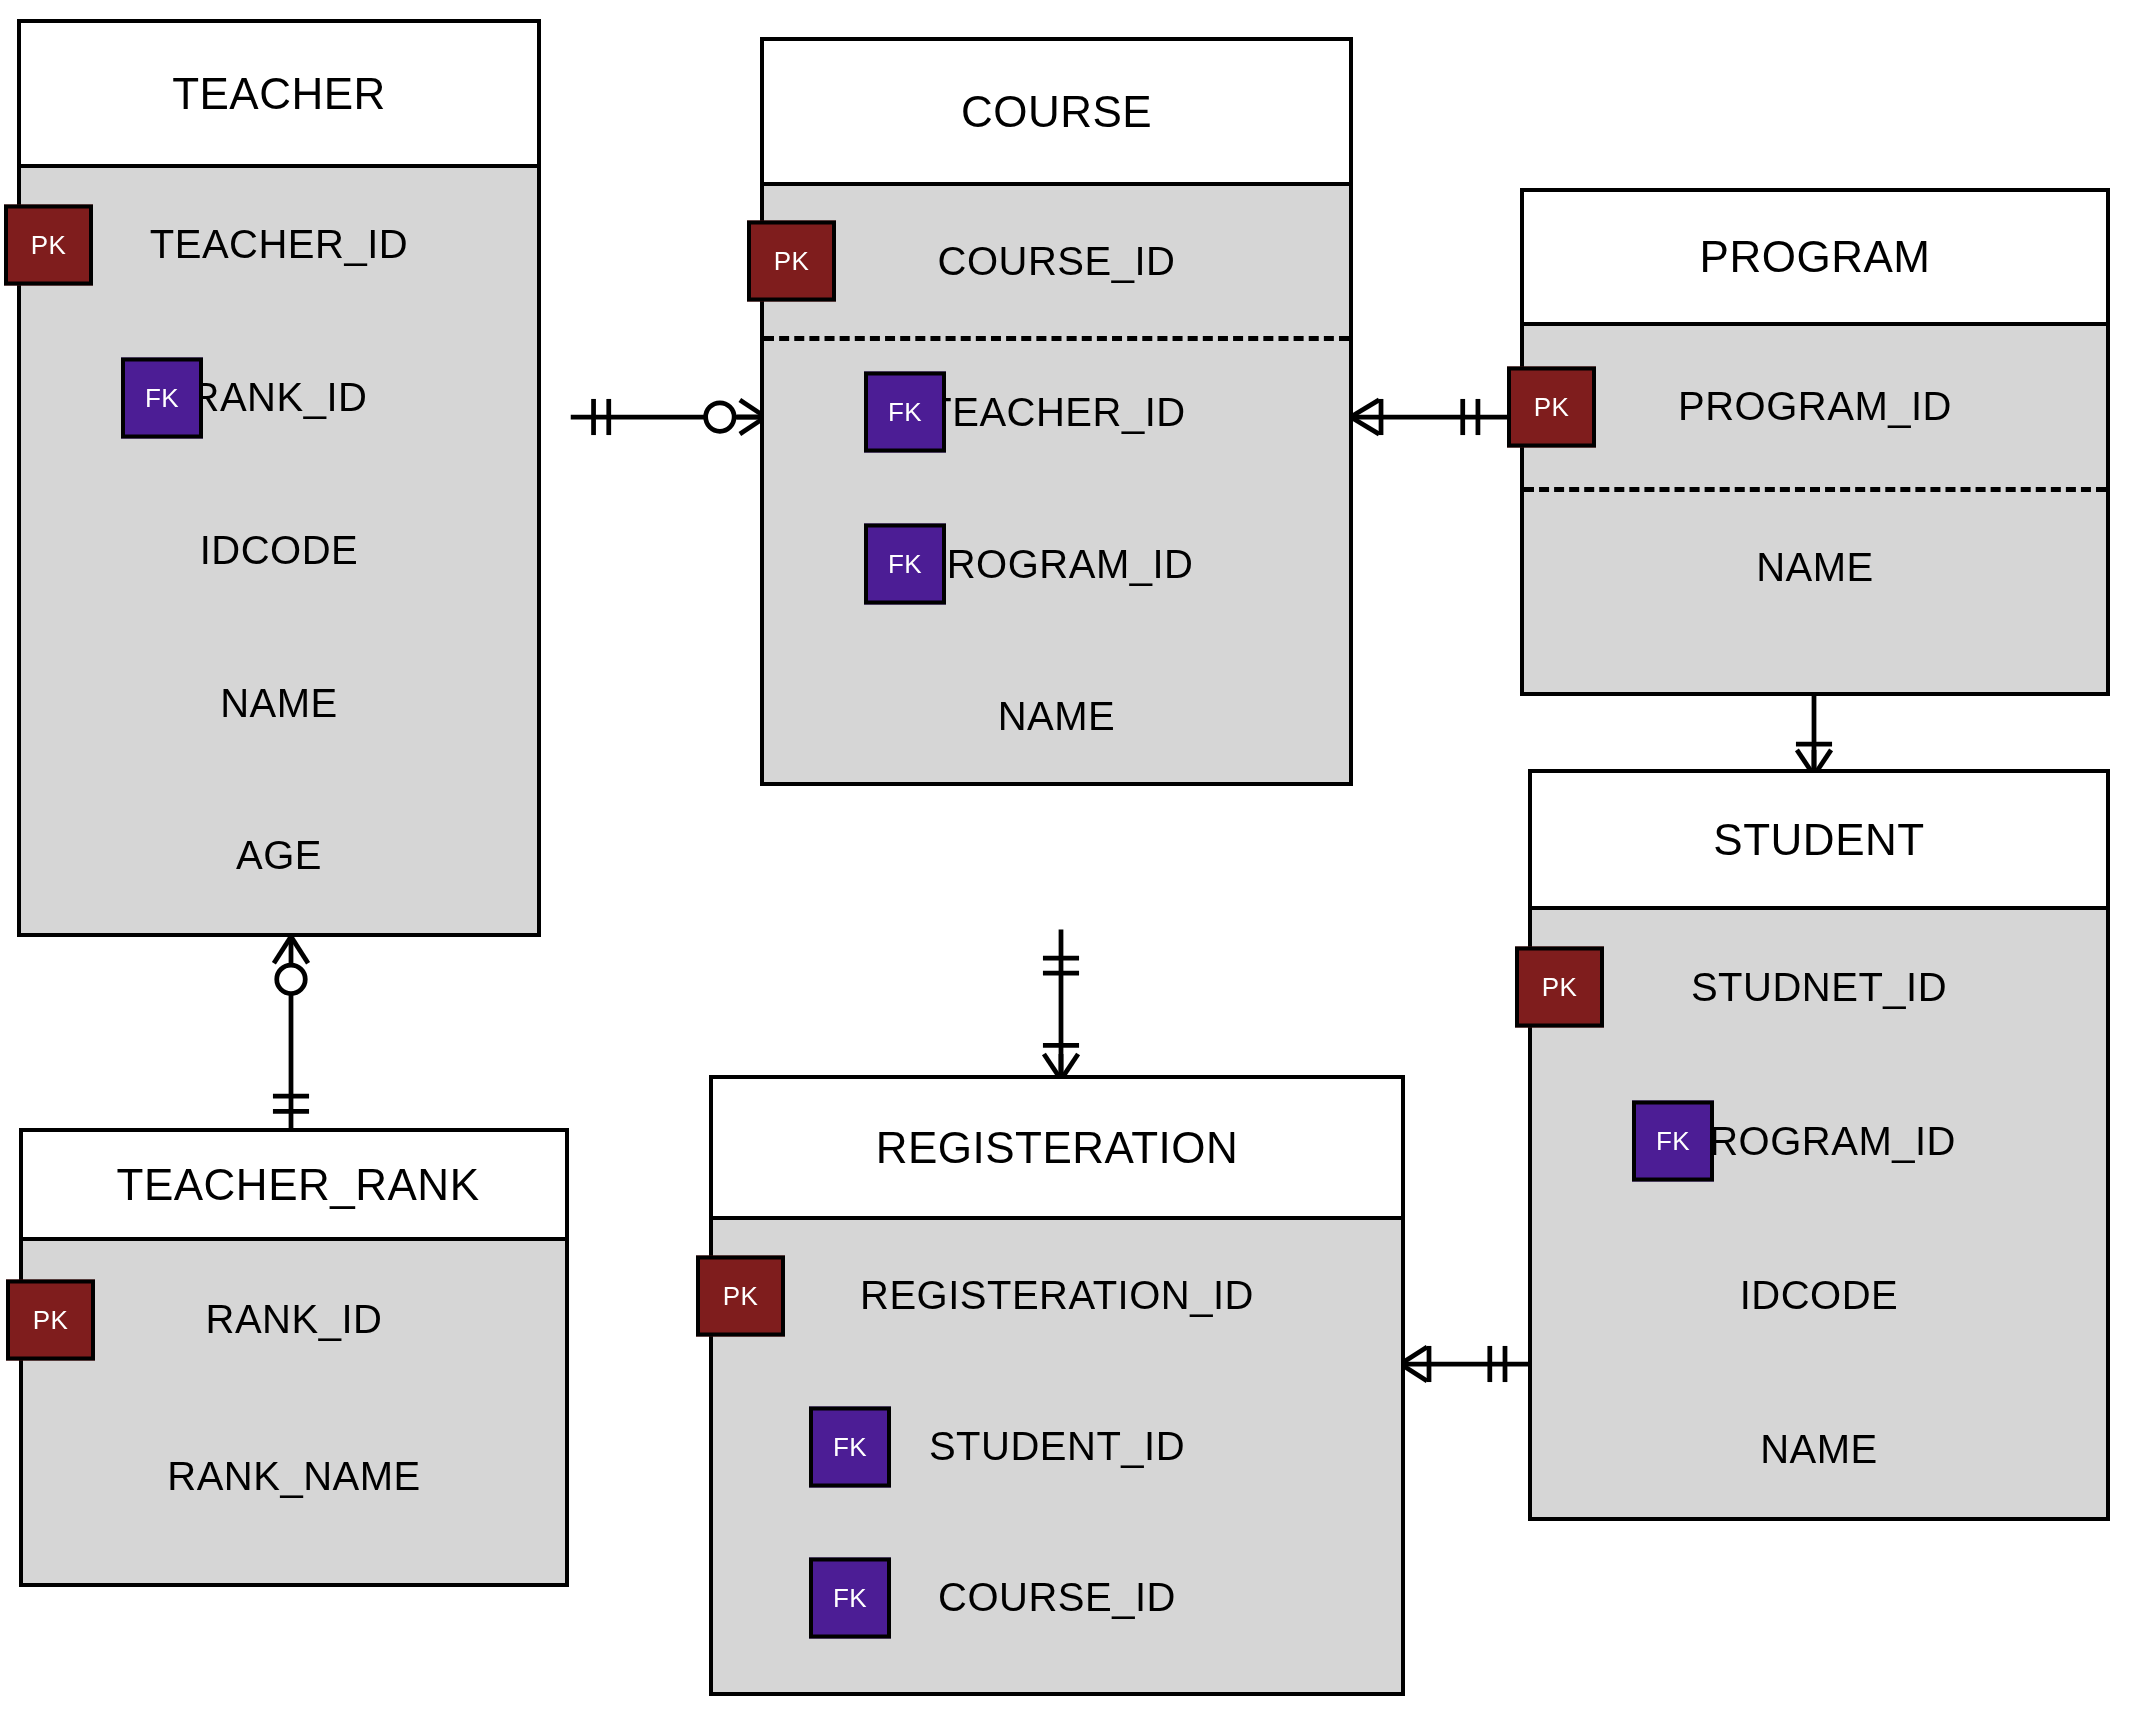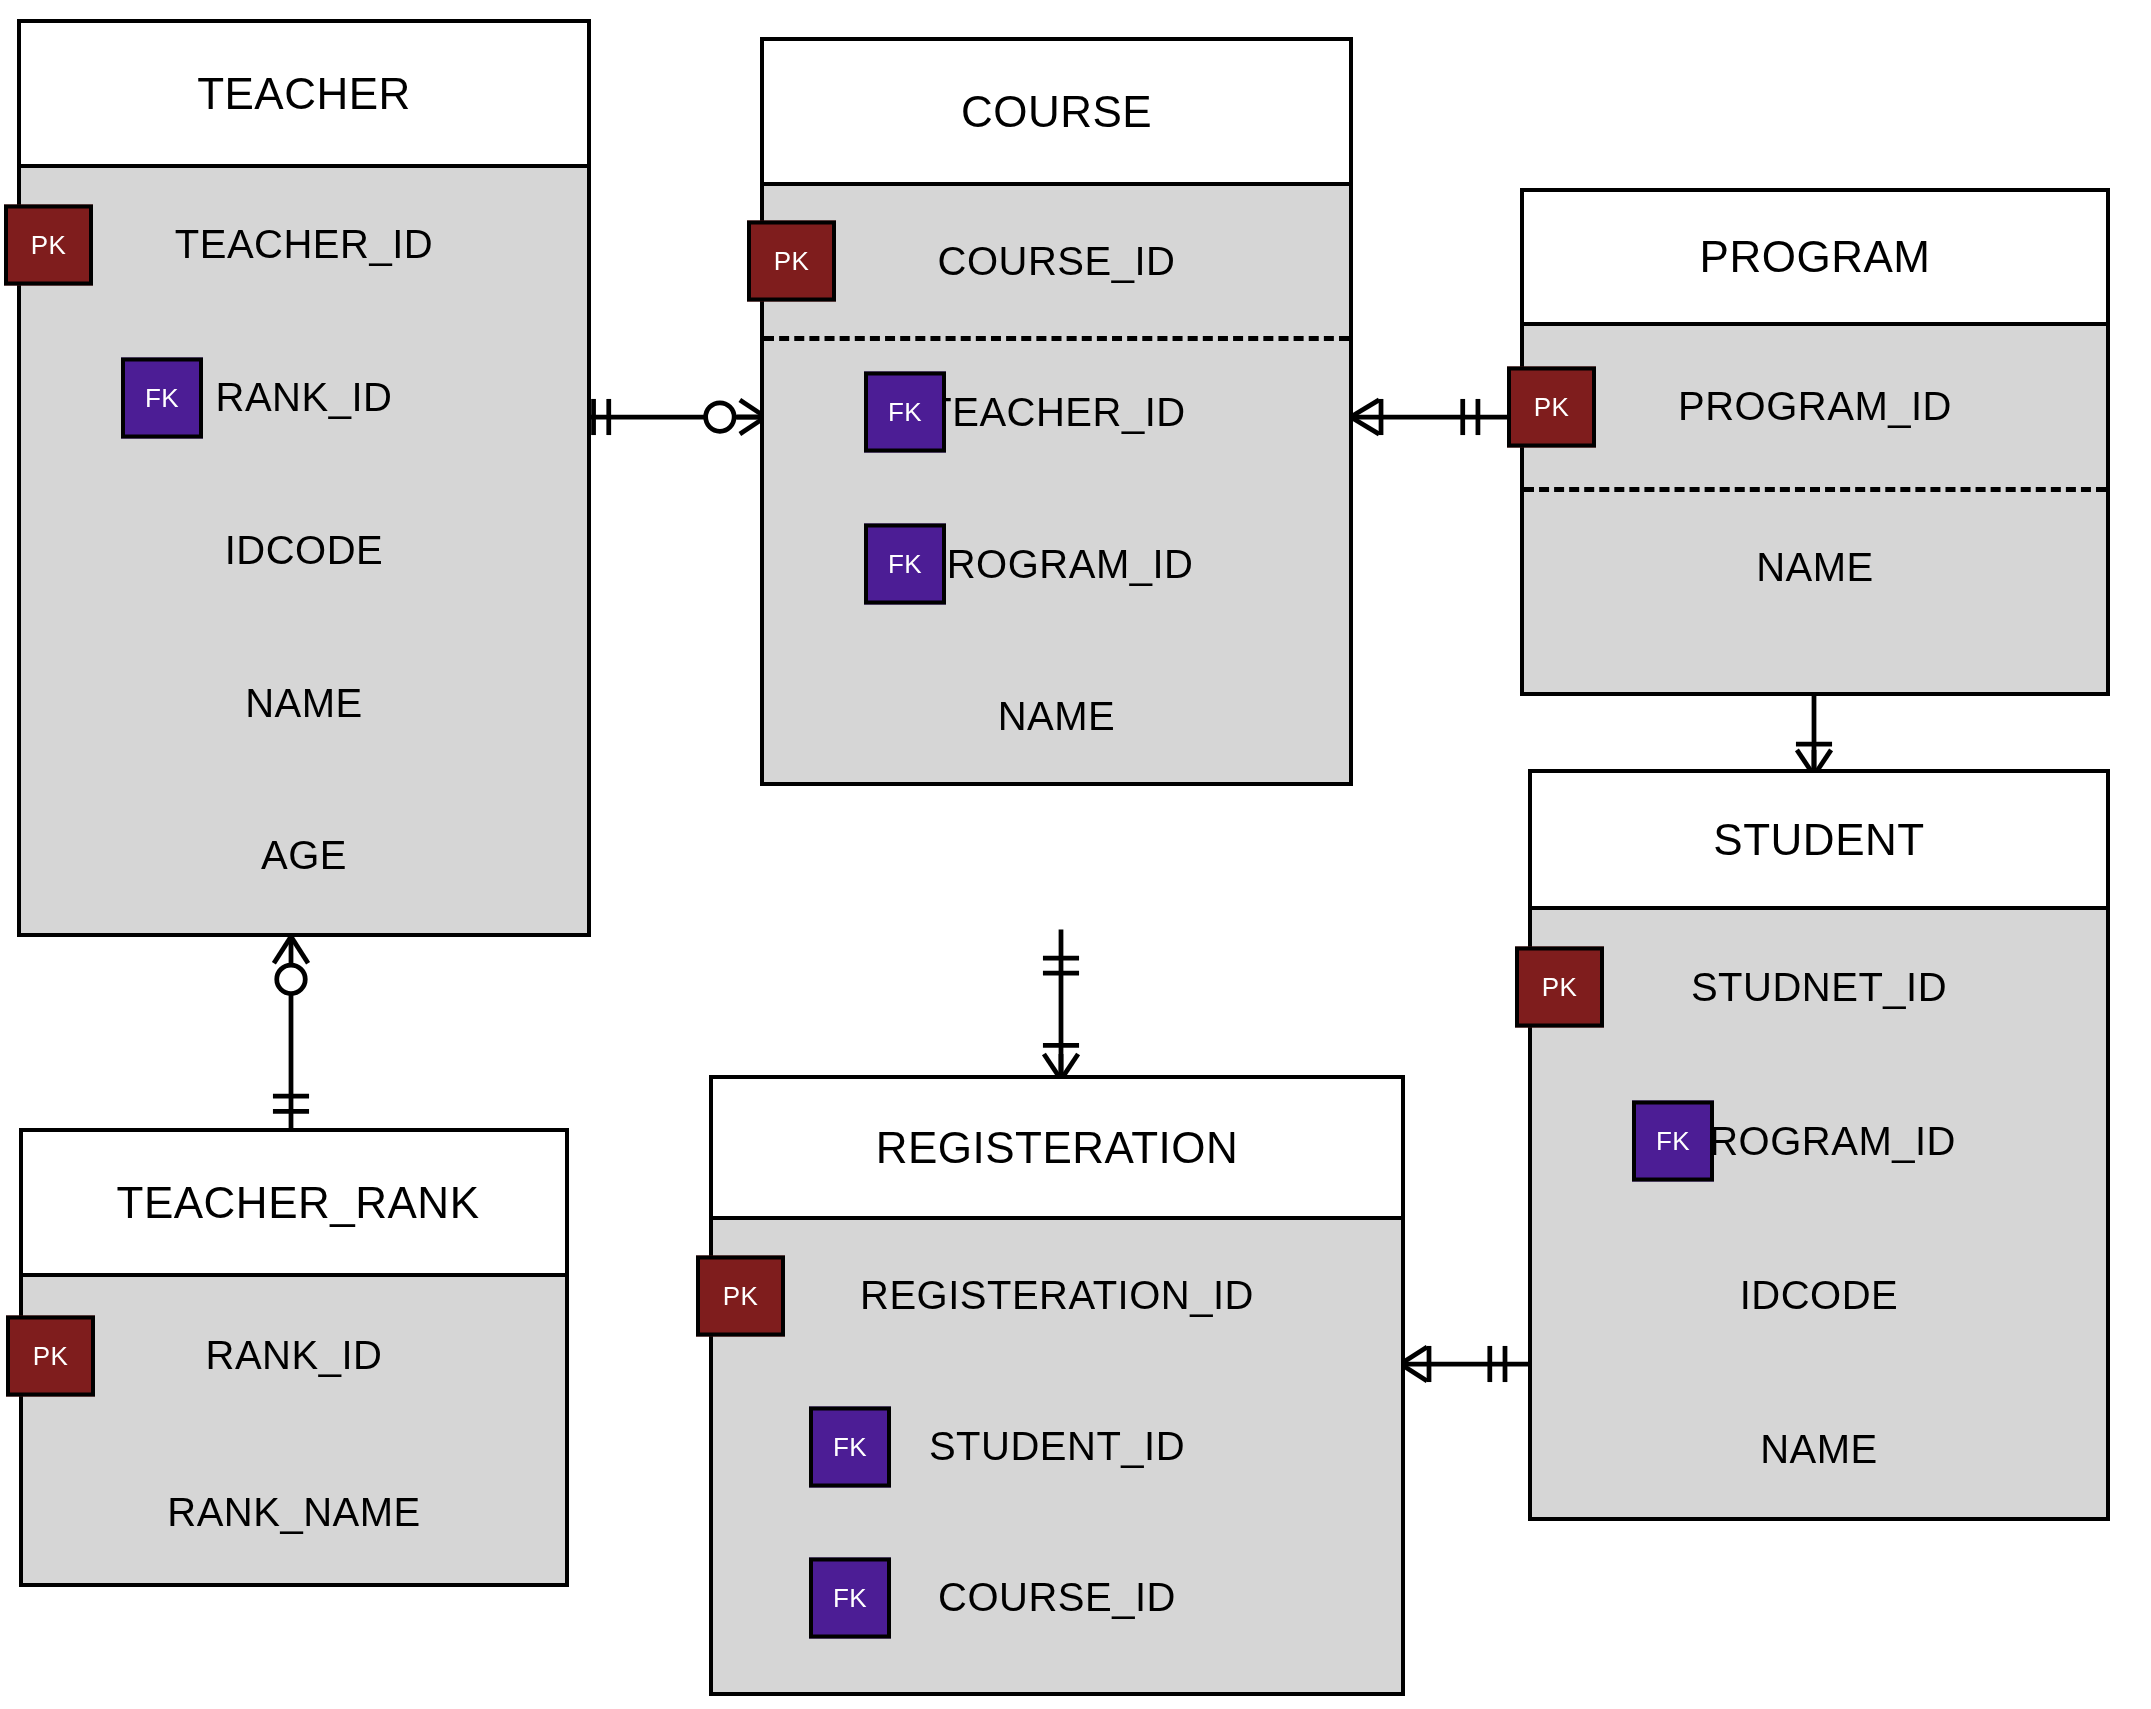--- a/index.html
+++ b/index.html
@@ -93,21 +93,21 @@
     <svg width="134" height="76" viewBox="0 0 140 80">
       <line x1="0" y1="40" x2="138" y2="40" stroke="#000" stroke-width="5"></line>
       <line x1="0" y1="40" x2="28" y2="22" stroke="#000" stroke-width="5"></line>
       <line x1="0" y1="40" x2="28" y2="58" stroke="#000" stroke-width="5"></line>
       <line x1="30" y1="21" x2="30" y2="59" stroke="#000" stroke-width="5"></line>
       <line x1="94" y1="21" x2="94" y2="59" stroke="#000" stroke-width="5"></line>
       <line x1="110" y1="21" x2="110" y2="59" stroke="#000" stroke-width="5"></line>
     </svg>
   </div>
 
-  <div class="entity" style="left:17px;top:19px;width:574px;height:918px;">
+  <div class="entity" style="left:17px;top:19px;width:524px;height:918px;">
     <div class="entity-title" style="height:145px;">
       <span>TEACHER</span>
     </div>
     <div class="attrs" style="height:763px;">
       <div class="attr" style="height:153px;">
         <div class="keybadge pk" style="left:-17px;width:89px;height:81px;">
           <span>PK</span>
         </div>
         <span class="attr-label">TEACHER_ID</span>
       </div>
@@ -197,21 +197,21 @@
       <div class="attr" style="height:154px;">
         <span class="attr-label">IDCODE</span>
       </div>
       <div class="attr" style="height:154px;">
         <span class="attr-label">NAME</span>
       </div>
     </div>
   </div>
 
   <div class="entity" style="left:19px;top:1128px;width:550px;height:459px;">
-    <div class="entity-title" style="height:145px;padding-left:8px;">
+    <div class="entity-title" style="height:109px;padding-left:8px;">
       <span>TEACHER_RANK</span>
     </div>
     <div class="attrs" style="height:314px;">
       <div class="attr" style="height:157px;">
         <div class="keybadge pk" style="left:-17px;width:89px;height:81px;">
           <span>PK</span>
         </div>
         <span class="attr-label">RANK_ID</span>
       </div>
       <div class="attr" style="height:157px;justify-content:center;">

